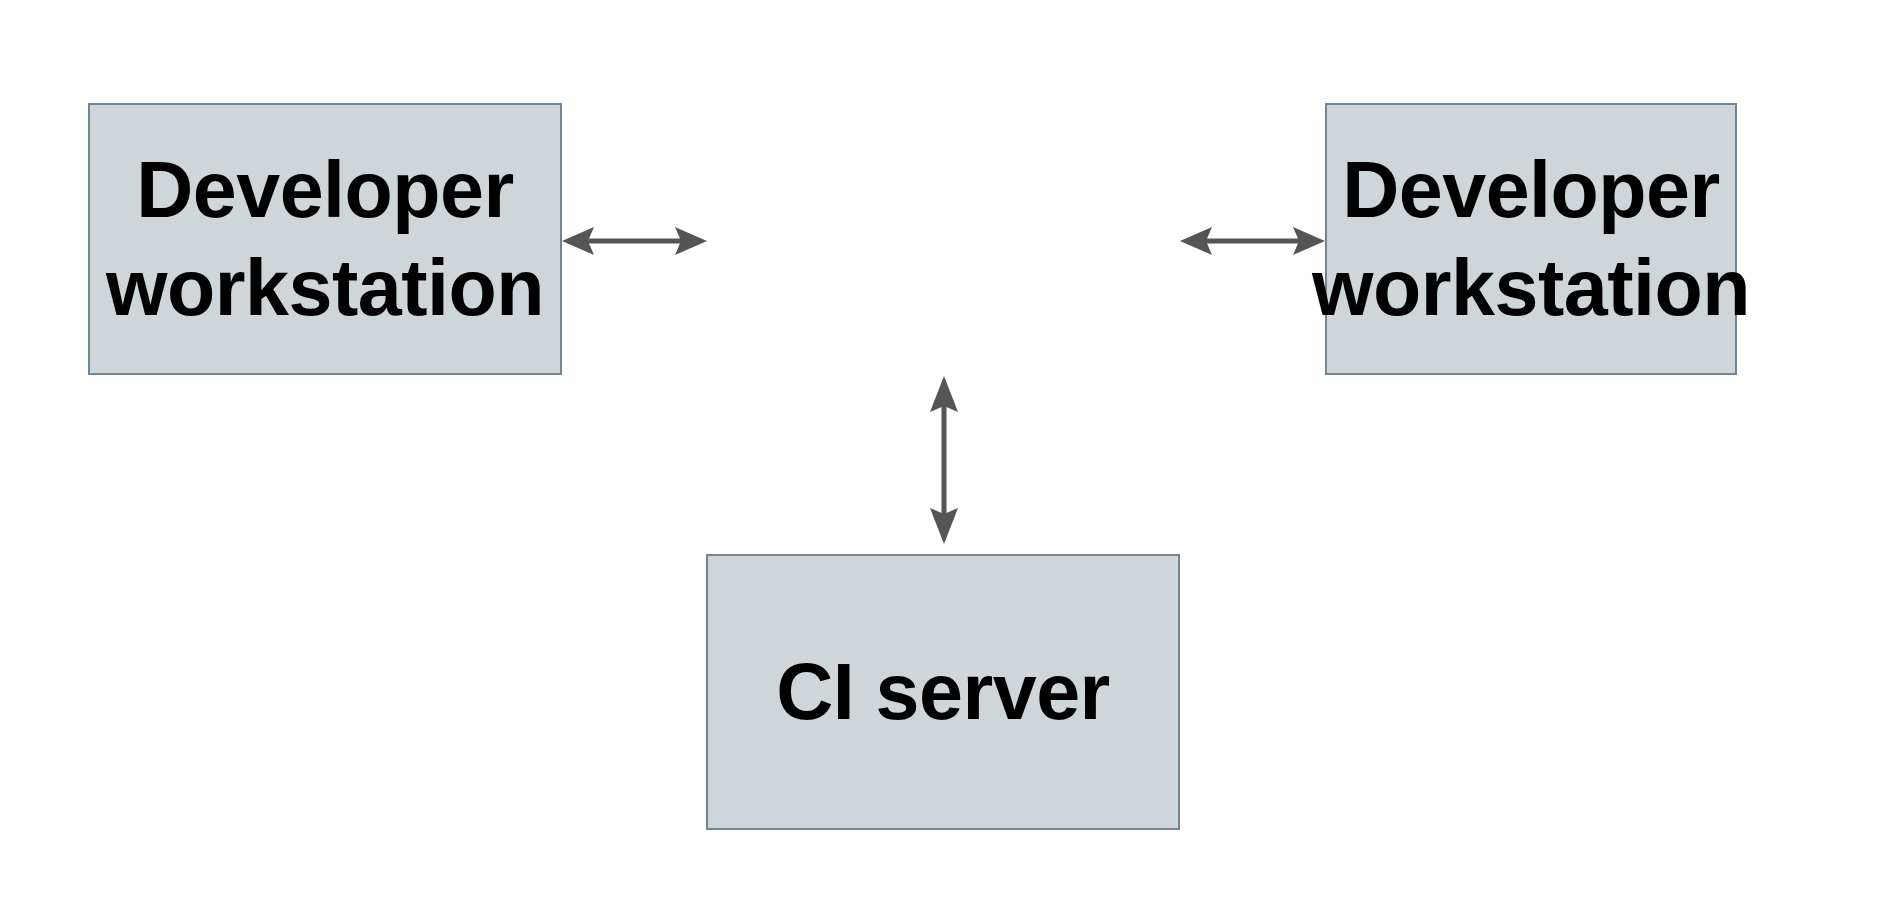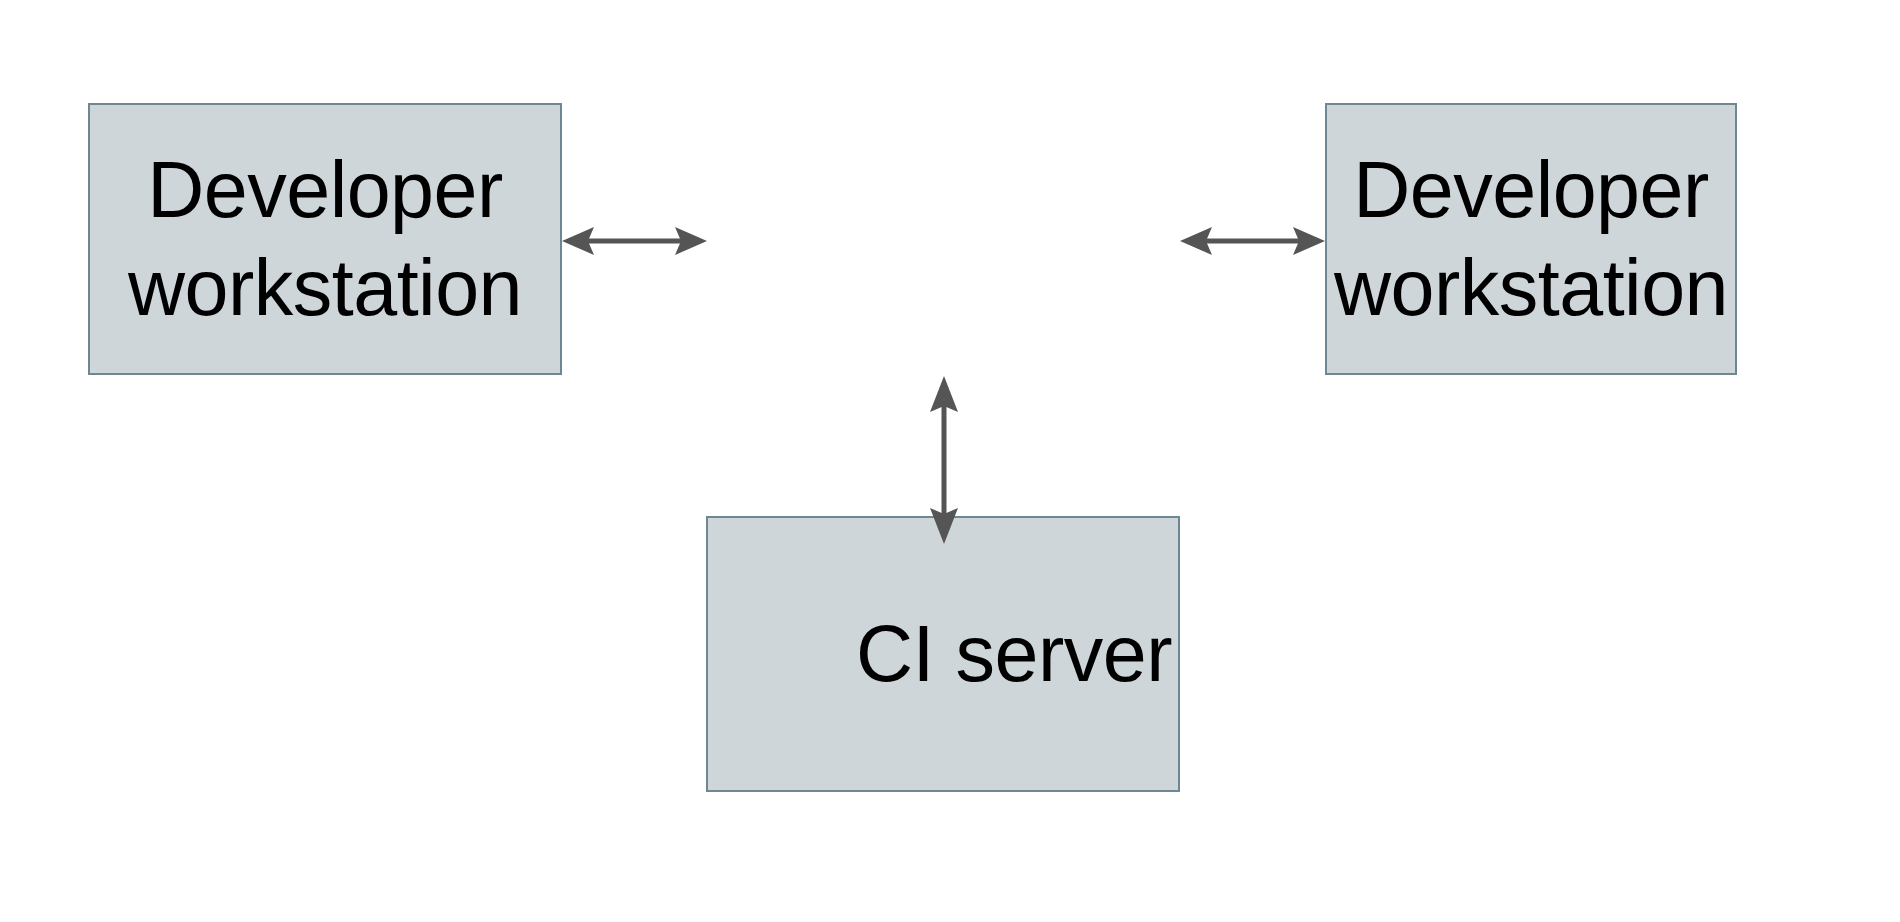--- a/index.html
+++ b/index.html
@@ -30,31 +30,31 @@
     display: flex;
     align-items: center;
     justify-content: center;
     text-align: center;
   }
 
   .node-label {
     color: #000000;
     font-size: 79px;
     line-height: 98px;
-    font-weight: 400;
+    font-weight: 700;
     letter-spacing: -0.5px;
     white-space: pre-line;
     padding: 0 6px;
   }
 
   
   #node-dev-left   { left: 88px;   top: 103px; width: 474px; height: 272px; }
   #node-cache      { left: 707px;  top: 103px; width: 473px; height: 272px; }
   #node-dev-right  { left: 1325px; top: 103px; width: 412px; height: 272px; }
-  #node-ci         { left: 706px;  top: 516px; width: 474px; height: 276px; justify-content: flex-end; }
+  #node-ci         { left: 706px;  top: 554px; width: 474px; height: 276px; }
 
   
   .connector {
     position: absolute;
     overflow: visible;
   }
   .connector svg { display: block; overflow: visible; }
 
   #connector-left-cache  { left: 560px;  top: 219px; width: 149px; height: 44px; }
   #connector-cache-right { left: 1178px; top: 219px; width: 149px; height: 44px; }

